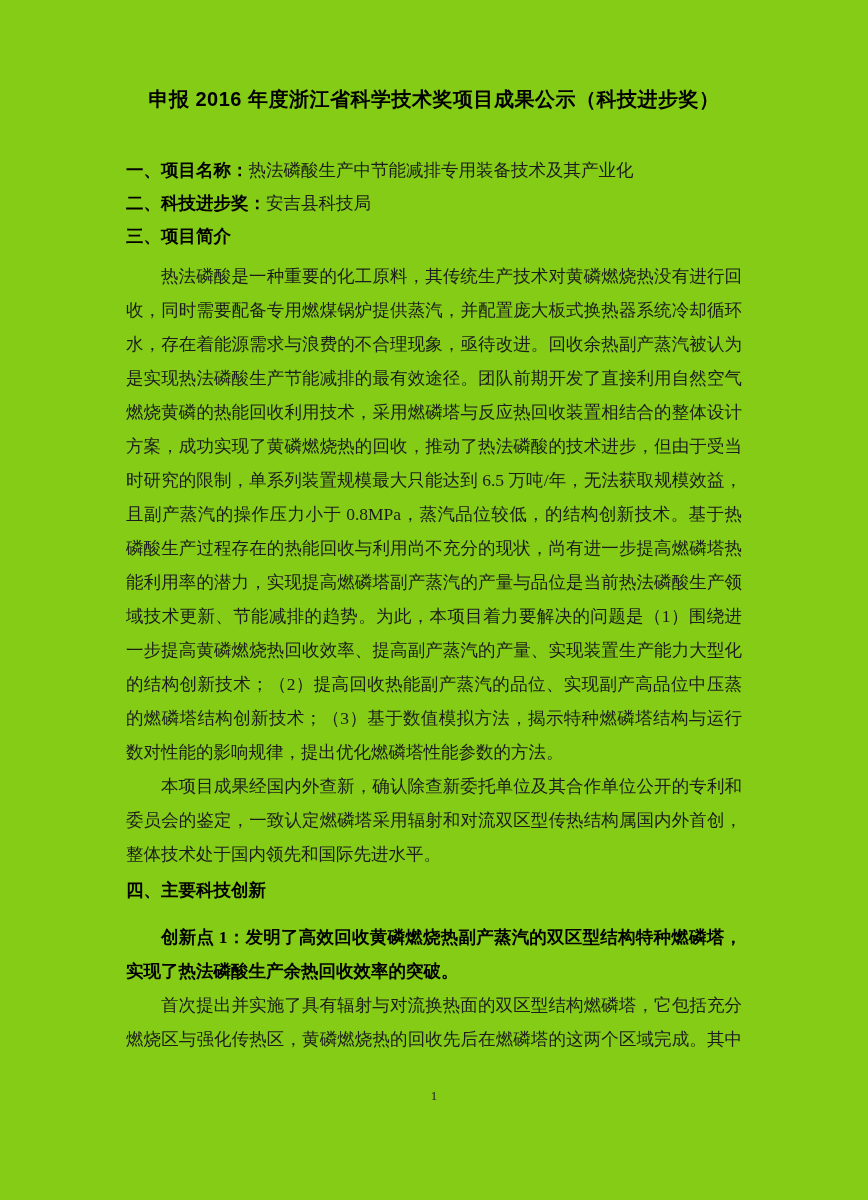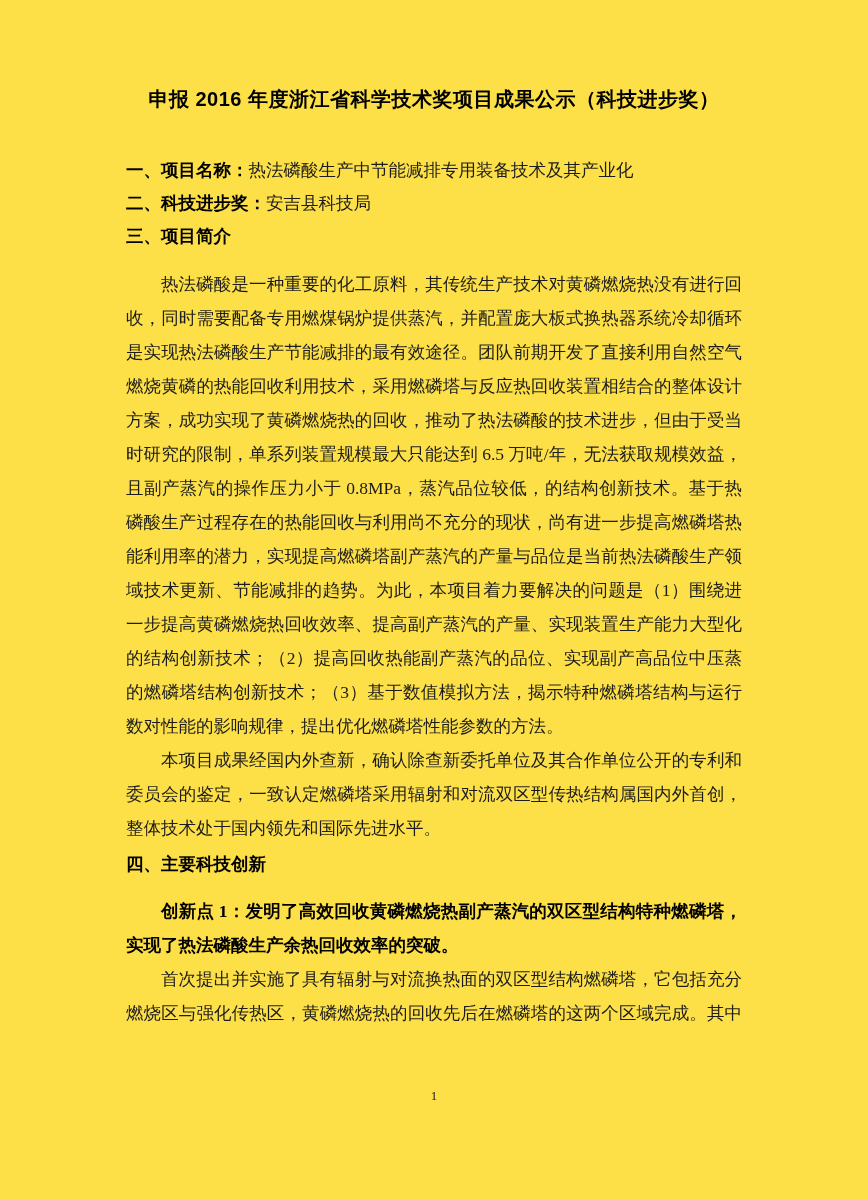--- a/index.html
+++ b/index.html
@@ -1,21 +1,21 @@
 <!DOCTYPE html>
 <html><head>
 <meta charset="utf-8">
 <style>
   * { margin: 0; padding: 0; box-sizing: border-box; }
   html, body { background: #ffffff; }
   .page {
     position: relative;
     width: 868px;
     height: 1200px;
-    background: #fde047;
+    background: #84cc16;
     font-family: "Liberation Serif", serif;
     color: #1c1c1c;
     overflow: hidden;
   }
   .content {
     position: absolute;
     left: 126px;
     top: 0;
     width: 616px;
   }
@@ -46,21 +46,21 @@
   .para .line {
     line-height: 34px;
     height: 34px;
     overflow: hidden;
   }
   .j {            
     text-align: justify;
     text-align-last: justify;
   }
   .ind { text-indent: 35px; }   
-  .p-intro { margin-top: 14px; }
+  .p-intro { margin-top: 6px; }
   .sec-heading {
     margin-top: 2px;
     font-family: "Liberation Sans", sans-serif;
     font-weight: bold;
     font-size: 17.5px;
     line-height: 34px;
     color: #000000;
   }
   .p-bold { margin-top: 13px; }
   .p-bold .line { font-weight: bold; color: #000000; }
@@ -90,20 +90,21 @@
         <span class="meta-label">二、科技进步奖：</span><span class="meta-value">安吉县科技局</span>
       </div>
       <div class="meta-line">
         <span class="meta-label">三、项目简介</span>
       </div>
     </div>
 
     <div class="para p-intro">
       <div class="line j ind">热法磷酸是一种重要的化工原料，其传统生产技术对黄磷燃烧热没有进行回</div>
       <div class="line j">收，同时需要配备专用燃煤锅炉提供蒸汽，并配置庞大板式换热器系统冷却循环</div>
+      <div class="line j">水，存在着能源需求与浪费的不合理现象，亟待改进。回收余热副产蒸汽被认为</div>
       <div class="line j">是实现热法磷酸生产节能减排的最有效途径。团队前期开发了直接利用自然空气</div>
       <div class="line j">燃烧黄磷的热能回收利用技术，采用燃磷塔与反应热回收装置相结合的整体设计</div>
       <div class="line j">方案，成功实现了黄磷燃烧热的回收，推动了热法磷酸的技术进步，但由于受当</div>
       <div class="line j">时研究的限制，单系列装置规模最大只能达到 6.5 万吨/年，无法获取规模效益，</div>
       <div class="line j">且副产蒸汽的操作压力小于 0.8MPa，蒸汽品位较低，的结构创新技术。基于热法</div>
       <div class="line j">磷酸生产过程存在的热能回收与利用尚不充分的现状，尚有进一步提高燃磷塔热</div>
       <div class="line j">能利用率的潜力，实现提高燃磷塔副产蒸汽的产量与品位是当前热法磷酸生产领</div>
       <div class="line j">域技术更新、节能减排的趋势。为此，本项目着力要解决的问题是（1）围绕进</div>
       <div class="line j">一步提高黄磷燃烧热回收效率、提高副产蒸汽的产量、实现装置生产能力大型化</div>
       <div class="line j">的结构创新技术；（2）提高回收热能副产蒸汽的品位、实现副产高品位中压蒸汽</div>

